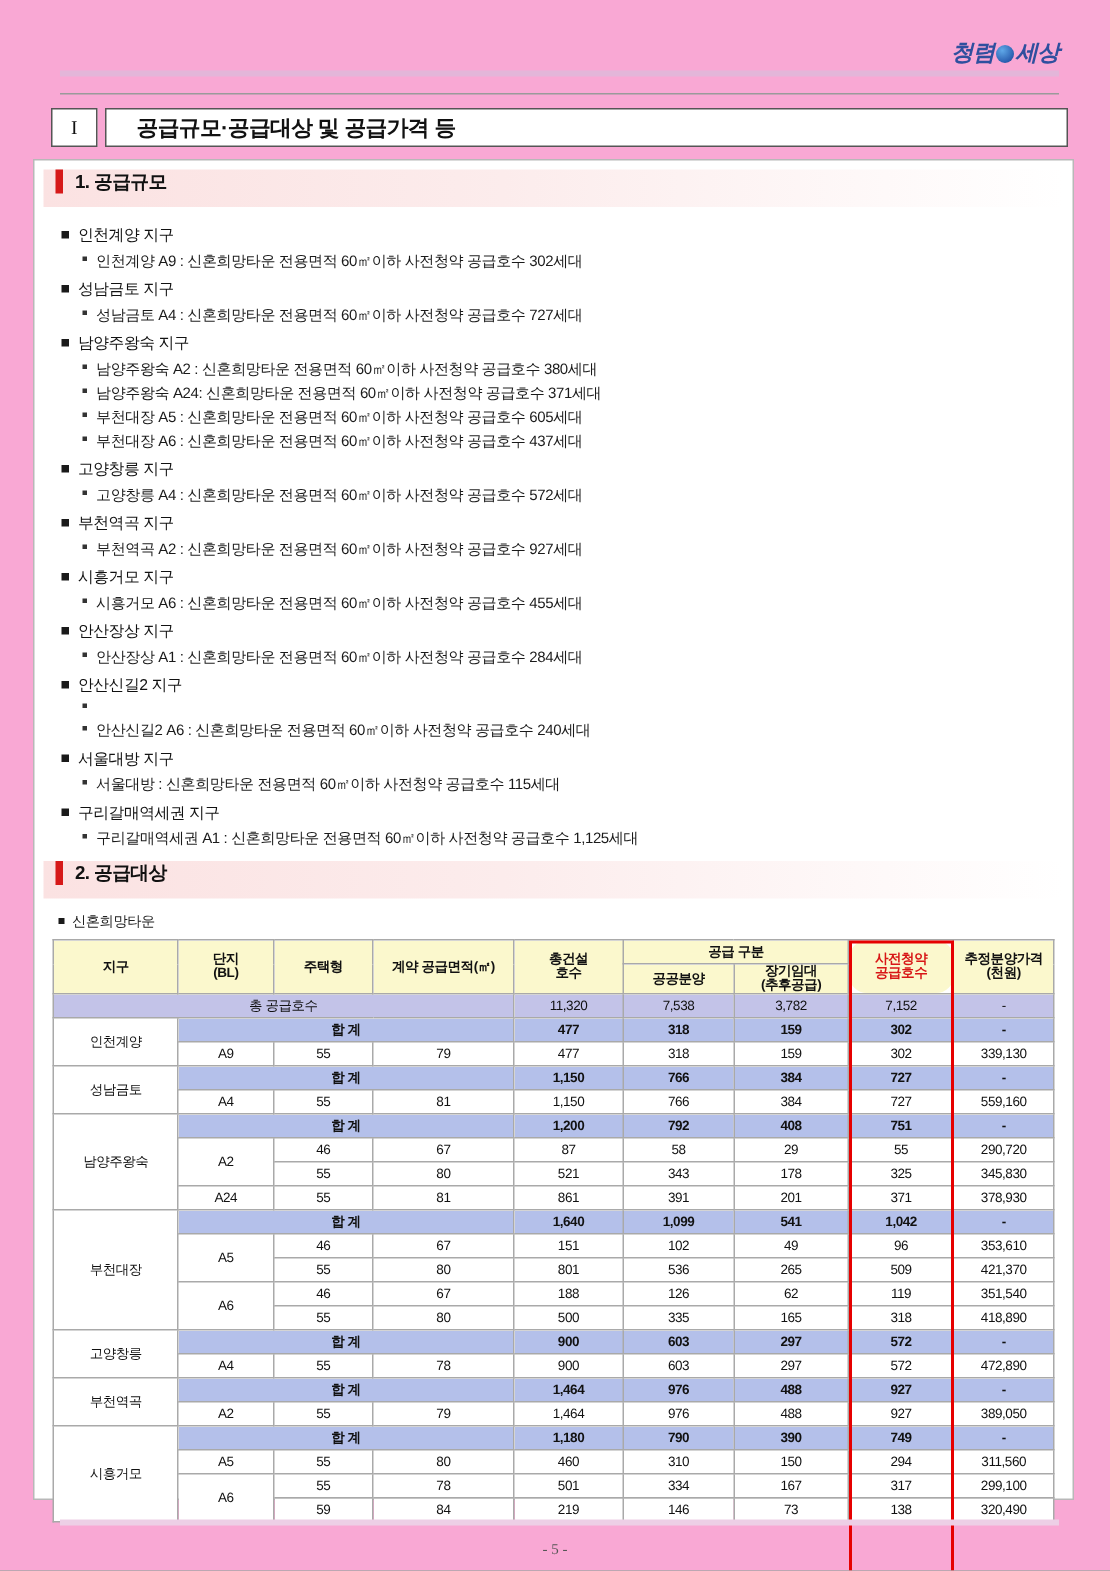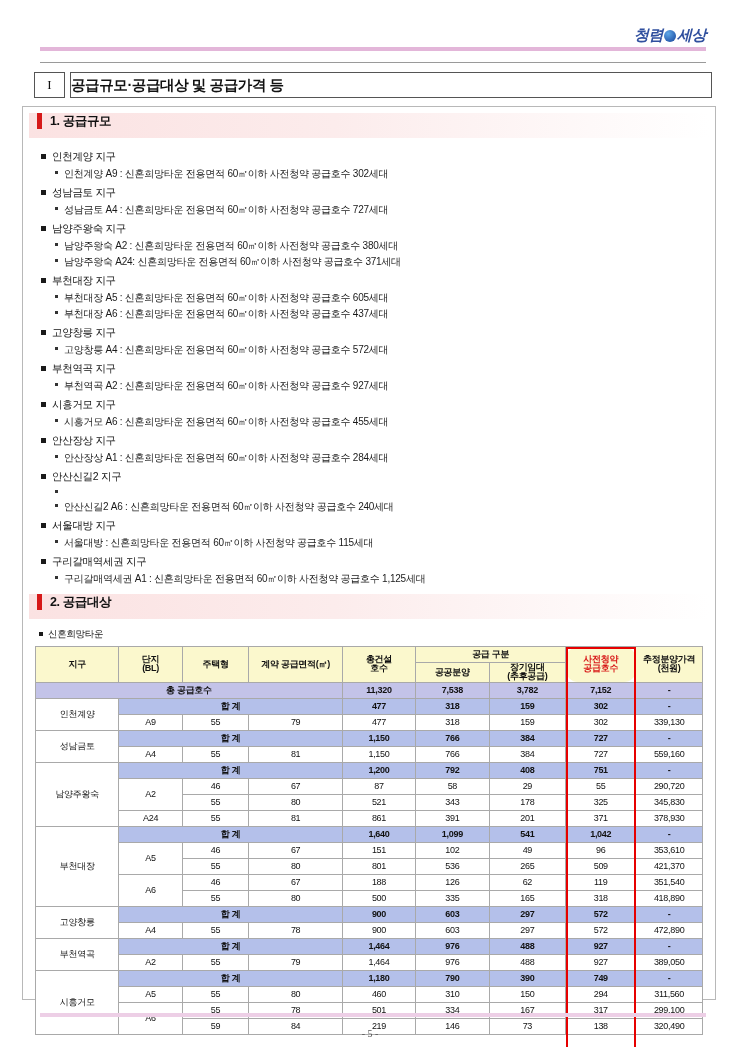--- a/index.html
+++ b/index.html
@@ -7,21 +7,21 @@
     padding: 0;
     background: #8a8a8a;
   }
   body {
     font-family: "Liberation Sans", "DejaVu Sans", sans-serif;
   }
   .page {
     position: relative;
     width: 740px;
     height: 1047px;
-    background: #ffffff;
+    background: #f9a8d4;
     overflow: hidden;
     box-sizing: border-box;
   }
 
   
   .logo-wrap {
     position: absolute;
     top: 22px;
     right: 34px;
     width: 130px;
@@ -86,21 +86,21 @@
     color: #111;
     background: #fff;
     box-sizing: border-box;
   }
   .chapter-title {
     flex: 1;
     margin-left: 5px;
     border: 1px solid #555;
     display: flex;
     align-items: center;
-    padding-left: 0;
+    padding-left: 20px;
     font-size: 14.5px;
     font-weight: bold;
     color: #111;
     letter-spacing: -0.4px;
     background: #fff;
     box-sizing: border-box;
   }
 
   
   .content-box {
@@ -217,21 +217,21 @@
     background: #fbf8cd;
     font-weight: bold;
     font-size: 9px;
   }
   th.redcol {
     color: #d81717;
     border-radius: 12px;
   }
   tr.total td {
     background: #c3c3e8;
-    font-weight: bold;
+    font-weight: normal;
     margin-left: 32px;
   }
   tr.sub td {
     background: #b4c0ea;
     font-weight: bold;
   }
   tr.data td {
     background: #ffffff;
   }
   td.num {
@@ -302,21 +302,20 @@
         <div class="grp">
           <div class="grp-head"><span class="sq"></span><span>성남금토 지구</span></div>
           <div class="grp-item"><span class="dot"></span><span>성남금토 A4 : 신혼희망타운 전용면적 60㎡이하 사전청약 공급호수 727세대</span></div>
         </div>
         <div class="grp">
           <div class="grp-head"><span class="sq"></span><span>남양주왕숙 지구</span></div>
           <div class="grp-item"><span class="dot"></span><span>남양주왕숙 A2 : 신혼희망타운 전용면적 60㎡이하 사전청약 공급호수 380세대</span></div>
           <div class="grp-item"><span class="dot"></span><span>남양주왕숙 A24: 신혼희망타운 전용면적 60㎡이하 사전청약 공급호수 371세대</span></div>
         </div>
         <div class="grp">
-          <div class="grp-head"><span class="sq"></span><span>부천대장 지구</span></div>
           <div class="grp-item"><span class="dot"></span><span>부천대장 A5 : 신혼희망타운 전용면적 60㎡이하 사전청약 공급호수 605세대</span></div>
           <div class="grp-item"><span class="dot"></span><span>부천대장 A6 : 신혼희망타운 전용면적 60㎡이하 사전청약 공급호수 437세대</span></div>
         </div>
         <div class="grp">
           <div class="grp-head"><span class="sq"></span><span>고양창릉 지구</span></div>
           <div class="grp-item"><span class="dot"></span><span>고양창릉 A4 : 신혼희망타운 전용면적 60㎡이하 사전청약 공급호수 572세대</span></div>
         </div>
         <div class="grp">
           <div class="grp-head"><span class="sq"></span><span>부천역곡 지구</span></div>
           <div class="grp-item"><span class="dot"></span><span>부천역곡 A2 : 신혼희망타운 전용면적 60㎡이하 사전청약 공급호수 927세대</span></div>

